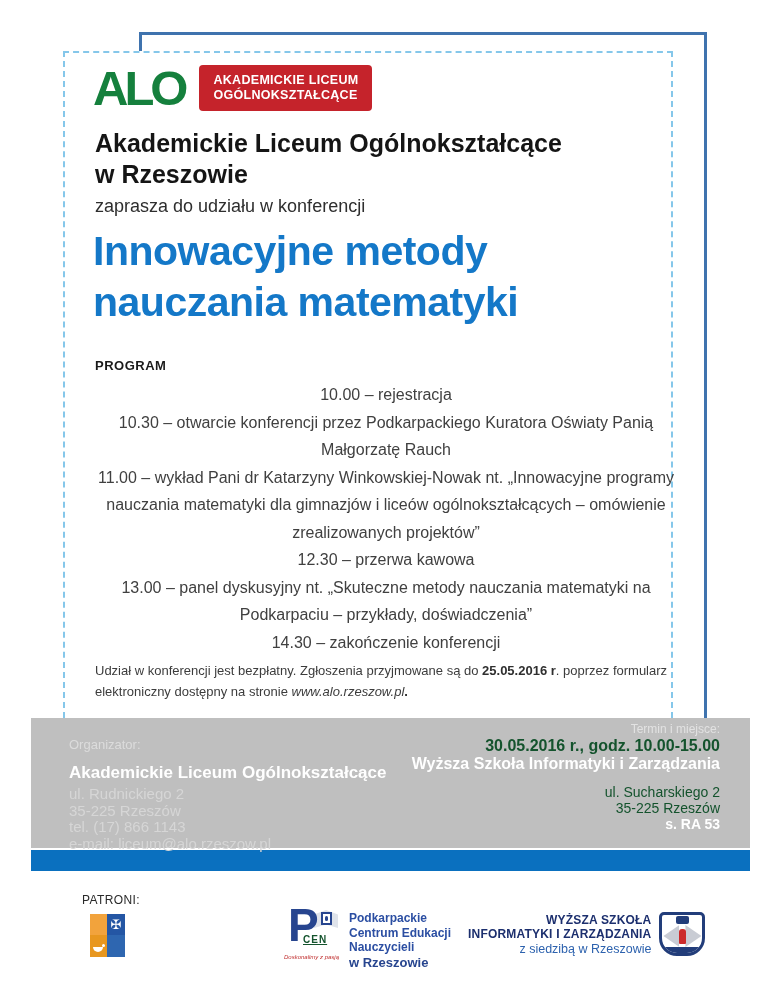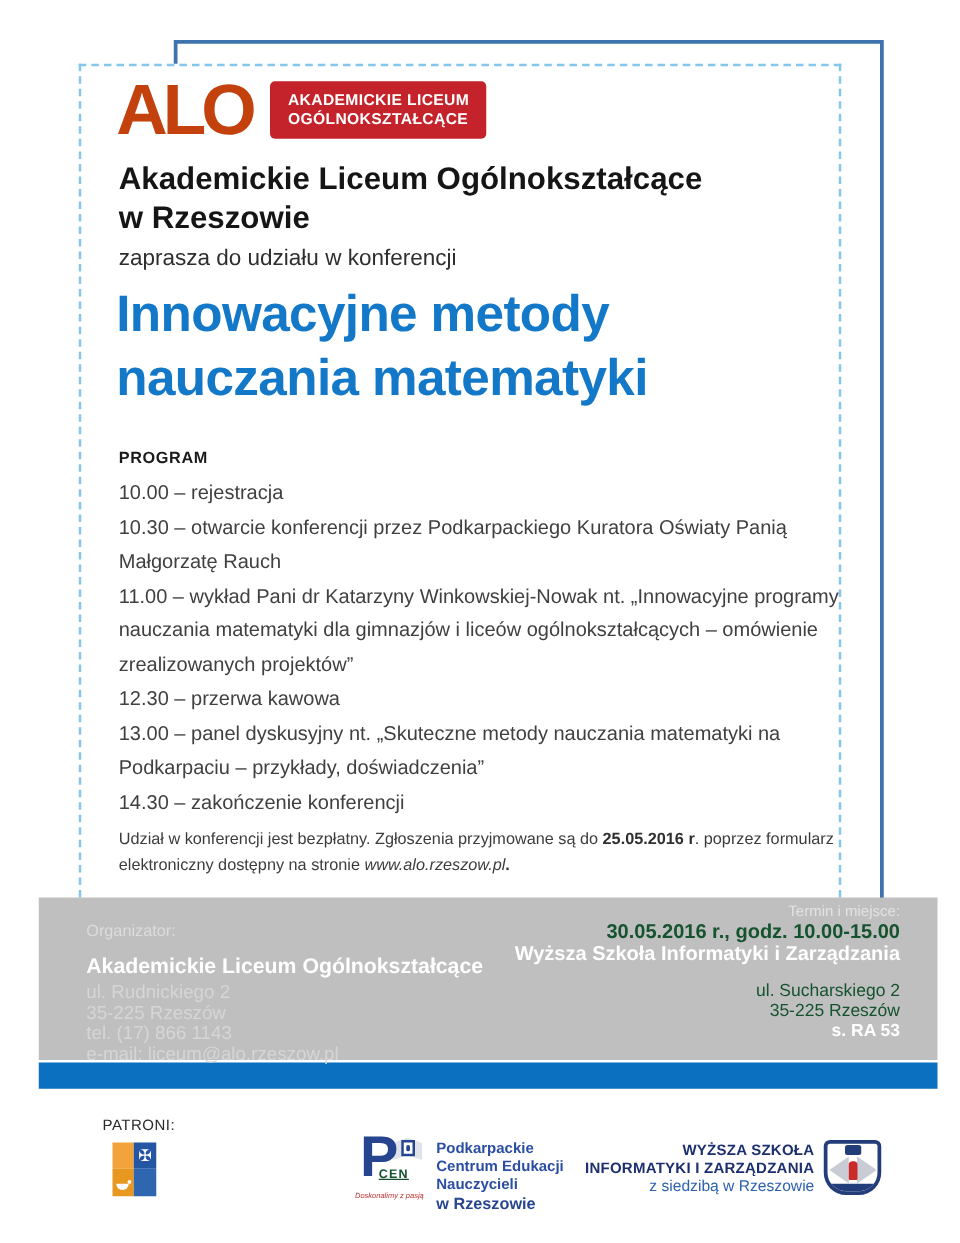--- a/index.html
+++ b/index.html
@@ -10,33 +10,33 @@
   
   .solid-frame { position:absolute; left:139px; top:32px; width:568px; height:760px;
     border:3px solid #3f73ae; z-index:1; background:transparent; }
   .dashed-page { position:absolute; left:63px; top:51px; width:610px; height:697px;
     background:#fff; border:2px dashed #85c7ea; z-index:2; }
 
   .layer { position:absolute; z-index:4; }
 
   
   .logo-row { left:93px; top:60px; display:flex; align-items:center; gap:15px; }
-  .alo-mark { font-size:57px; font-weight:bold; color:#c2410c; letter-spacing:-4px; line-height:56px; }
+  .alo-mark { font-size:49px; font-weight:bold; color:#15803d; letter-spacing:-4px; line-height:56px; }
   .alo-badge { background:#c5232b; border-radius:4px; padding:8px 14px; color:#fff;
     font-weight:bold; font-size:12.5px; line-height:15px; letter-spacing:0.3px; }
 
   
   .header-title { left:95px; top:128px; font-size:25px; font-weight:bold; color:#151515; line-height:31px; }
   .subtitle { left:95px; top:196px; font-size:18px; color:#2e2e2e; }
   .main-title { left:93px; top:226px; font-size:41px; font-weight:bold; color:#1478c8;
     line-height:51px; letter-spacing:-0.5px; }
 
   
   .program-heading { left:95px; top:358px; font-size:13px; font-weight:bold; color:#1a1a1a; letter-spacing:0.5px; }
-  .program-list { left:95px; top:381px; width:582px; }
+  .program-list { left:95px; top:381px; width:582px;text-align:center; }
   .program-list p { font-size:16px; line-height:27.5px; color:#404040; }
 
   
   .note { left:95px; top:660px; width:600px; font-size:13px; line-height:21px; color:#3c3c3c; }
   .note b { color:#2f2f2f; }
   .note i { font-style:italic; }
 
   
   .footer-gray { position:absolute; left:31px; top:718px; width:719px; height:130px; background:#bfbfbf; z-index:3; }
   .footer-bar  { position:absolute; left:31px; top:850px; width:719px; height:21px; background:#0a70bf; z-index:3; }

